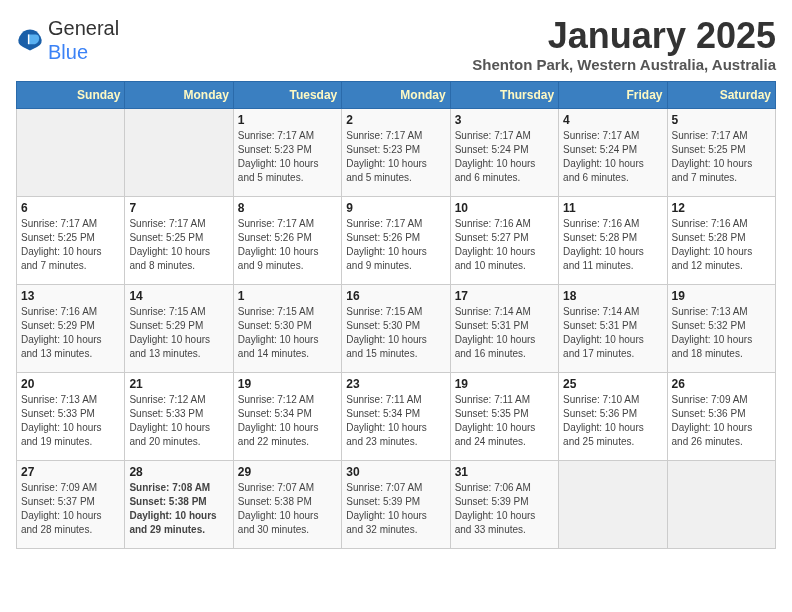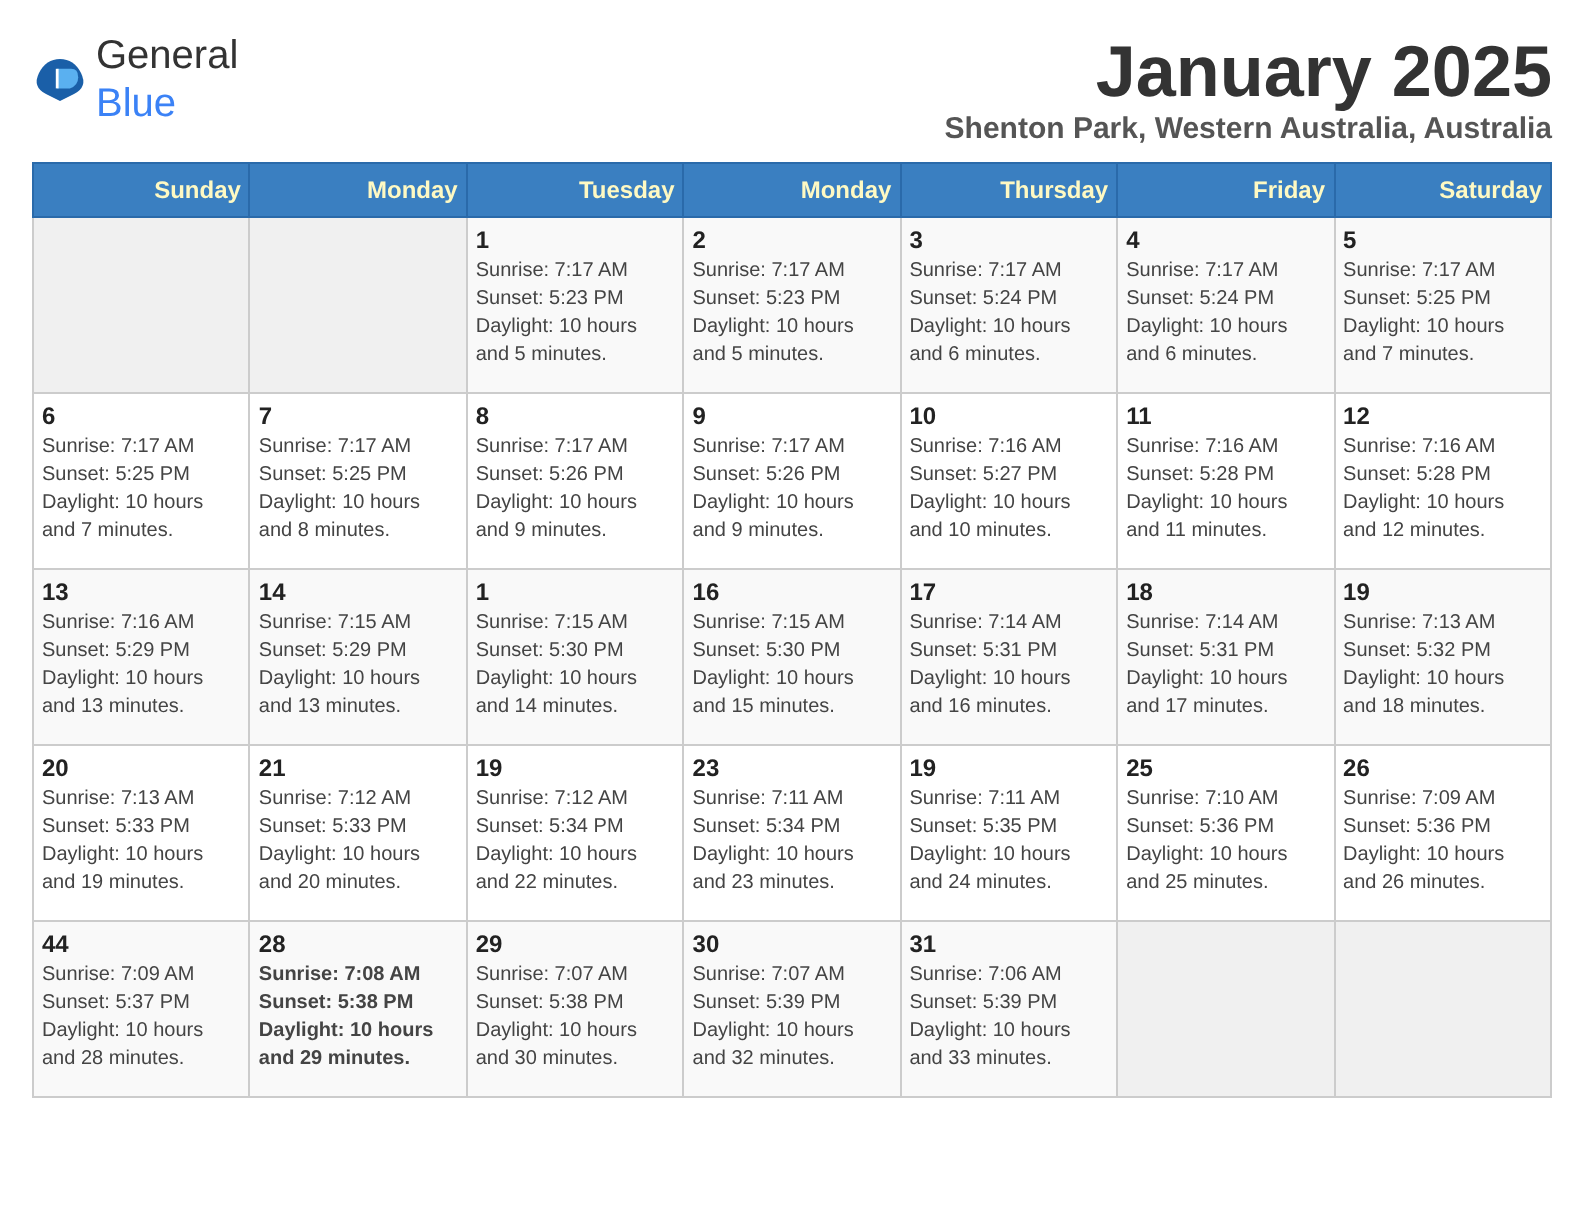--- a/index.html
+++ b/index.html
@@ -279,21 +279,21 @@
         </td>
         <td>
           <div class="day-num">26</div>
           <div class="day-info" style="white-space: pre-line;">Sunrise: 7:09 AM
 Sunset: 5:36 PM
 Daylight: 10 hours and 26 minutes.</div>
         </td>
       </tr>
       <tr>
         <td>
-          <div class="day-num">44</div>
+          <div class="day-num">27</div>
           <div class="day-info" style="white-space: pre-line;">Sunrise: 7:09 AM
 Sunset: 5:37 PM
 Daylight: 10 hours and 28 minutes.</div>
         </td>
         <td>
           <div class="day-num">28</div>
           <div class="day-info" style="white-space: pre-line; font-weight: bold;">Sunrise: 7:08 AM
 Sunset: 5:38 PM
 Daylight: 10 hours and 29 minutes.</div>
         </td>

